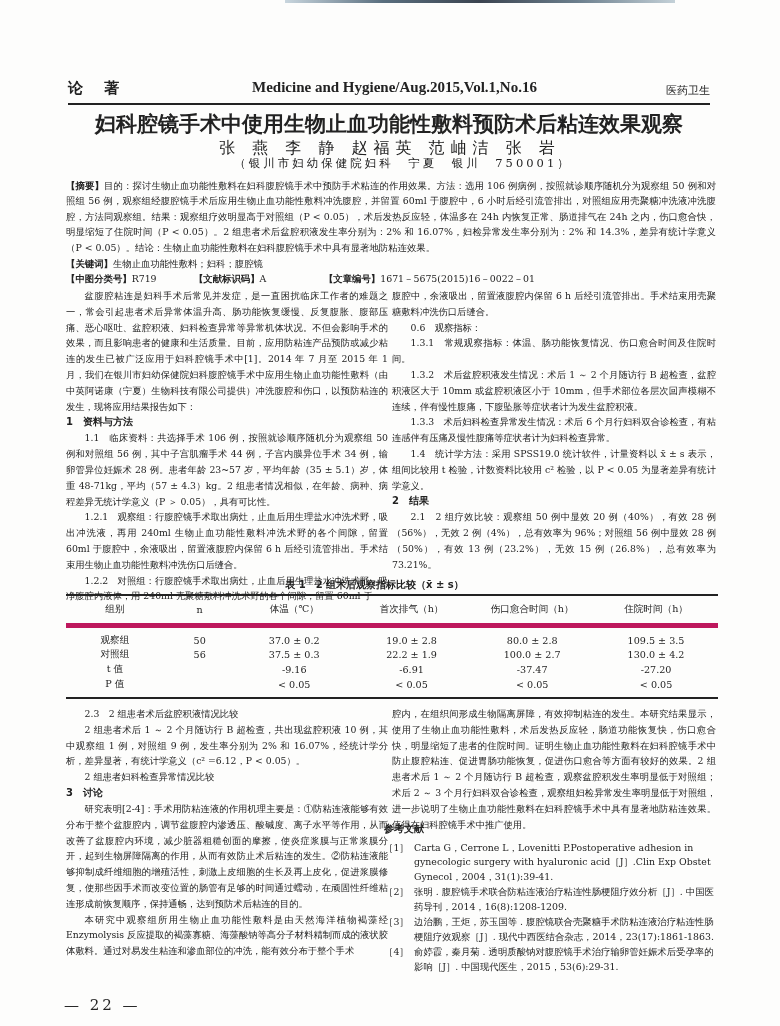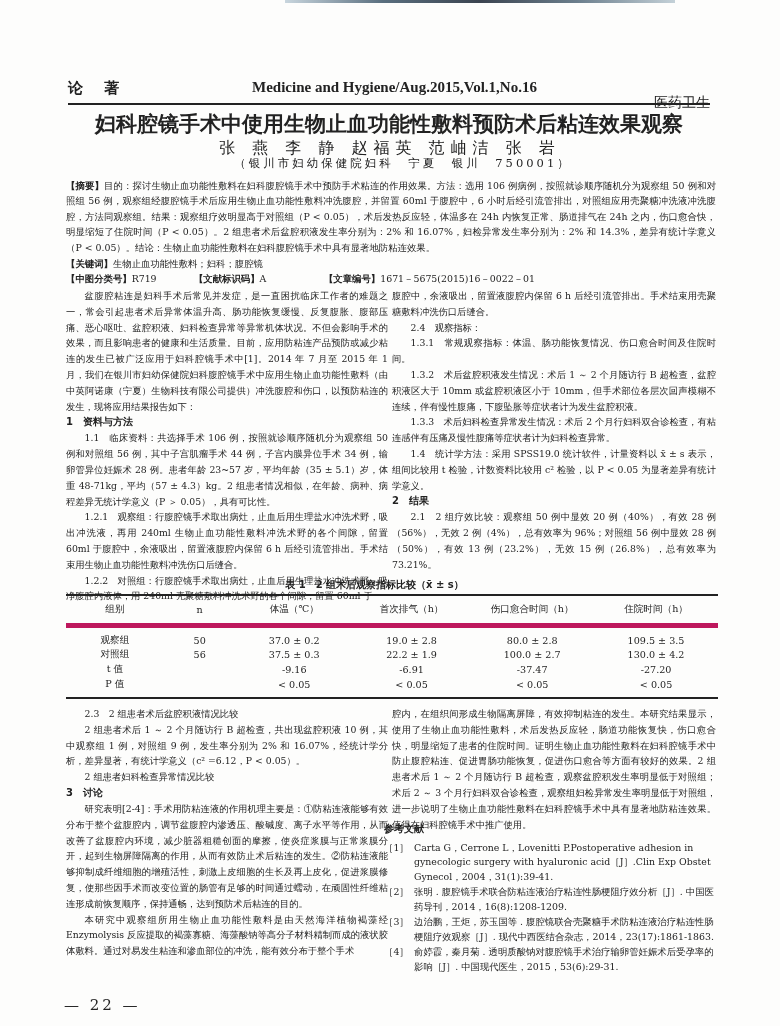--- a/index.html
+++ b/index.html
@@ -4,21 +4,21 @@
 <style>
   * { box-sizing: border-box; margin: 0; padding: 0; }
   html, body { width: 780px; height: 1026px; background: #fdfdfc; overflow: hidden; }
   body { position: relative; font-family: "DejaVu Serif", serif; color: #222; }
   .topbar { position: absolute; left: 285px; top: 0; width: 390px; height: 3px;
     background: linear-gradient(90deg, #c9d6de, #5a6f7f, #3b4450, #6c7f8d, #c4d1d8); }
   .header { position: absolute; left: 68px; top: 75px; width: 642px; height: 30px;
     border-bottom: 2px solid #222; }
   .hdr-left { position: absolute; left: 0; top: 4px; font-family: "DejaVu Sans", sans-serif; font-weight: bold; font-size: 15px; letter-spacing: 8px; }
   .hdr-center { position: absolute; left: 184px; top: 4px; font-family: "Liberation Serif", serif; font-weight: bold; font-size: 15px; }
-  .hdr-right { position: absolute; right: 0; top: 19px; font-family: Liberation Sans, sans-serif; font-size: 14px; letter-spacing: 0px; }
+  .hdr-right { position: absolute; right: 0; top: 8px; font-family: Liberation Sans, sans-serif; font-size: 11px; letter-spacing: 0px; }
   .title { position: absolute; left: 68px; top: 110px; width: 642px; text-align: center;
     font-family: "DejaVu Sans", sans-serif; font-weight: bold; font-size: 21px; letter-spacing: 0px; }
   .authors { position: absolute; left: 0; top: 138px; width: 780px; text-align: center; font-size: 16px; letter-spacing: 6px; }
   .affil { position: absolute; left: 0; top: 156px; width: 780px; text-align: center; font-size: 11.5px; letter-spacing: 3px; padding-left: 26px; }
   .abstract { position: absolute; left: 66px; top: 178px; width: 650px; font-size: 9.4px; line-height: 15.4px; text-align: justify; }
   .abstract b { font-family: "DejaVu Sans", sans-serif; font-weight: bold; }
   .kw { position: absolute; left: 66px; top: 257px; width: 650px; font-size: 9.4px; line-height: 14px; }
   .cls { position: absolute; left: 66px; top: 272px; width: 650px; font-size: 9.4px; line-height: 14px; }
   .cls span { display: inline-block; }
   .col { position: absolute; font-size: 9.3px; line-height: 15.8px; text-align: justify; }
@@ -74,24 +74,24 @@
 <div class="col col-left">
   <p>盆腹腔粘连是妇科手术后常见并发症，是一直困扰临床工作者的难题之一，常会引起患者术后异常体温升高、肠功能恢复缓慢、反复腹胀、腹部压痛、恶心呕吐、盆腔积液、妇科检查异常等异常机体状况。不但会影响手术的效果，而且影响患者的健康和生活质量。目前，应用防粘连产品预防或减少粘连的发生已被广泛应用于妇科腔镜手术中[1]。2014 年 7 月至 2015 年 1 月，我们在银川市妇幼保健院妇科腹腔镜手术中应用生物止血功能性敷料（由中英阿诺康（宁夏）生物科技有限公司提供）冲洗腹腔和伤口，以预防粘连的发生，现将应用结果报告如下：</p>
   <h3>1　资料与方法</h3>
   <p>1.1　临床资料：共选择手术 106 例，按照就诊顺序随机分为观察组 50 例和对照组 56 例，其中子宫肌瘤手术 44 例，子宫内膜异位手术 34 例，输卵管异位妊娠术 28 例。患者年龄 23~57 岁，平均年龄（35 ± 5.1）岁，体重 48-71kg，平均（57 ± 4.3）kg。2 组患者情况相似，在年龄、病种、病程差异无统计学意义（P ＞ 0.05），具有可比性。</p>
   <p>1.2.1　观察组：行腹腔镜手术取出病灶，止血后用生理盐水冲洗术野，吸出冲洗液，再用 240ml 生物止血功能性敷料冲洗术野的各个间隙，留置 60ml 于腹腔中，余液吸出，留置液腹腔内保留 6 h 后经引流管排出。手术结束用生物止血功能性敷料冲洗伤口后缝合。</p>
   <p>1.2.2　对照组：行腹腔镜手术取出病灶，止血后用生理盐水冲洗术野，吸净腹腔内液体，用 240ml 壳聚糖敷料冲洗术野的各个间隙，留置 60ml 于</p>
 </div>
 
 <div class="col col-right">
   <p class="noind">腹腔中，余液吸出，留置液腹腔内保留 6 h 后经引流管排出。手术结束用壳聚糖敷料冲洗伤口后缝合。</p>
-  <p>2.4　观察指标：</p>
+  <p>0.6　观察指标：</p>
   <p>1.3.1　常规观察指标：体温、肠功能恢复情况、伤口愈合时间及住院时间。</p>
   <p>1.3.2　术后盆腔积液发生情况：术后 1 ～ 2 个月随访行 B 超检查，盆腔积液区大于 10mm 或盆腔积液区小于 10mm，但手术部位各层次回声模糊不连续，伴有慢性腹痛，下腹坠胀等症状者计为发生盆腔积液。</p>
-  <p>1.3.3　术后妇科检查异常发生情况：术后 2 个月行妇科双合诊检查，有粘连感伴有压痛及慢性腹痛等症状者计为妇科检查异常。</p>
+  <p>1.3.3　术后妇科检查异常发生情况：术后 6 个月行妇科双合诊检查，有粘连感伴有压痛及慢性腹痛等症状者计为妇科检查异常。</p>
   <p>1.4　统计学方法：采用 SPSS19.0 统计软件，计量资料以 x̄ ± s 表示，组间比较用 t 检验，计数资料比较用 c² 检验，以 P &lt; 0.05 为显著差异有统计学意义。</p>
   <h3>2　结果</h3>
   <p>2.1　2 组疗效比较：观察组 50 例中显效 20 例（40%），有效 28 例（56%），无效 2 例（4%），总有效率为 96%；对照组 56 例中显效 28 例（50%），有效 13 例（23.2%），无效 15 例（26.8%），总有效率为 73.21%。</p>
 </div>
 
 <div class="tcap">表 1　2 组术后观察指标比较（x̄ ± s）</div>
 <table class="t1">
   <thead>
     <tr>
       <th style="width:15%">组别</th>

